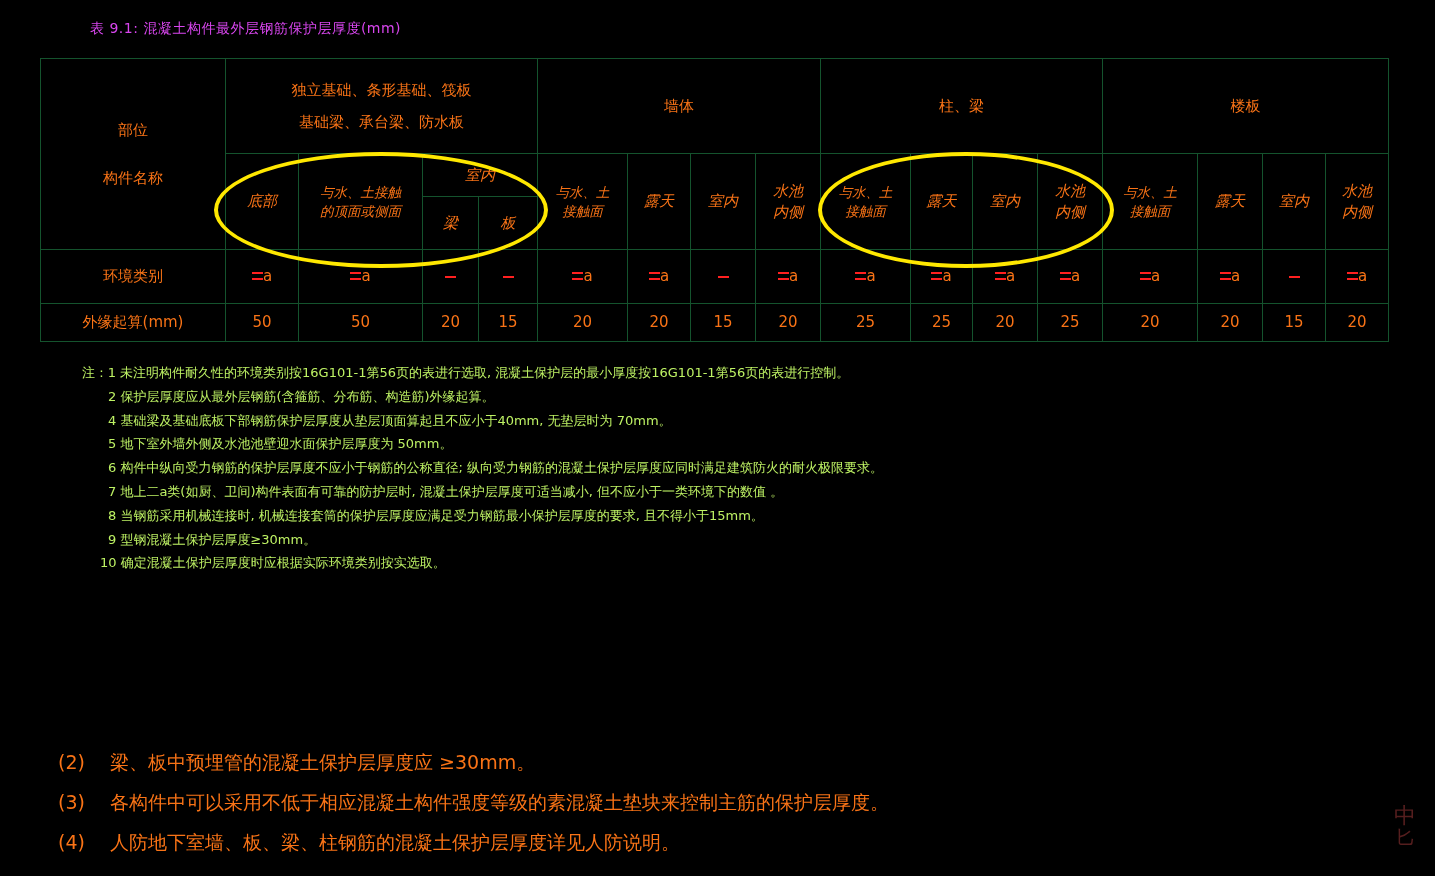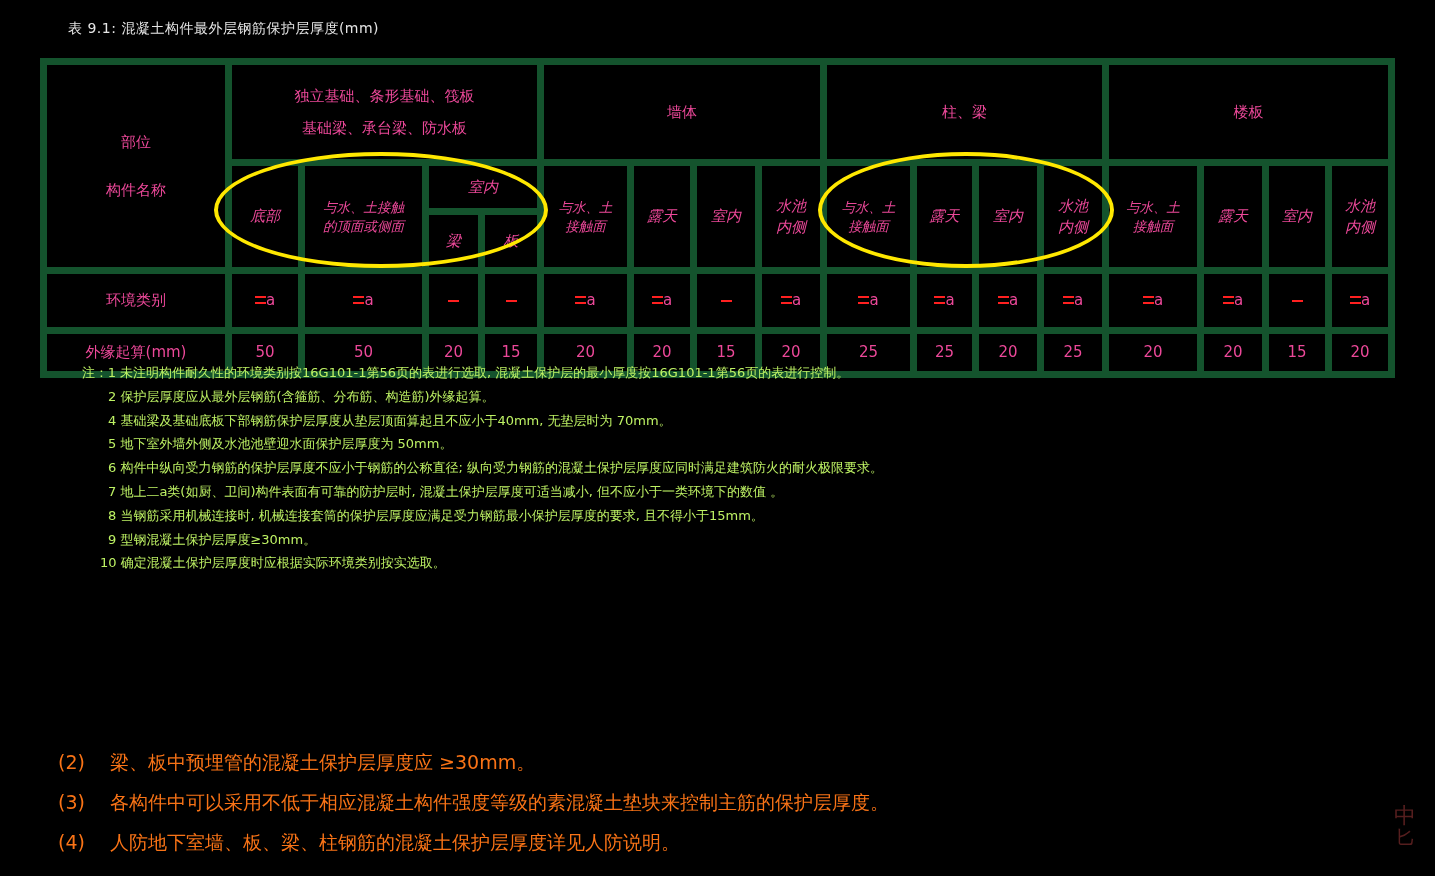--- a/index.html
+++ b/index.html
@@ -3,34 +3,34 @@
 <meta charset="utf-8">
 <style>
   html,body{margin:0;padding:0;background:#000;}
   body{
     width:1435px;height:876px;position:relative;overflow:hidden;
     font-family:"DejaVu Sans","Liberation Sans",sans-serif;
     color:#ffffff;
   }
 
   .title{
-    position:absolute;left:68px;top:20px;
-    color:#e5e5e5;font-size:14px;letter-spacing:.5px;white-space:nowrap;
+    position:absolute;left:90px;top:20px;
+    color:#d946ef;font-size:14px;letter-spacing:.5px;white-space:nowrap;
   }
 
   
   .tbl-wrap{position:absolute;left:40px;top:58px;width:1348px;height:279px;}
   table.cover{
     border-collapse:collapse;width:1348px;height:279px;table-layout:fixed;
   }
   table.cover td{
-    border:7px solid #14532d;
+    border:1px solid #14532d;
     text-align:center;vertical-align:middle;
     padding:0;line-height:1.35;
-    font-size:15px;color:#ec4899;
+    font-size:15px;color:#f97316;
   }
   td.lbl{font-size:15px;}
   td.grp{font-size:16px;}
   td.sub{font-size:14px;font-style:italic;}
   td.sub.two{font-size:13.5px;}
   td.env,td.thk{color:#ff2020;}
   td.env{font-size:15px;height:53px;}
   td.thk{font-size:17px;height:37px;}
   td.rowlbl{color:#ffffff;font-size:15px;}
 

